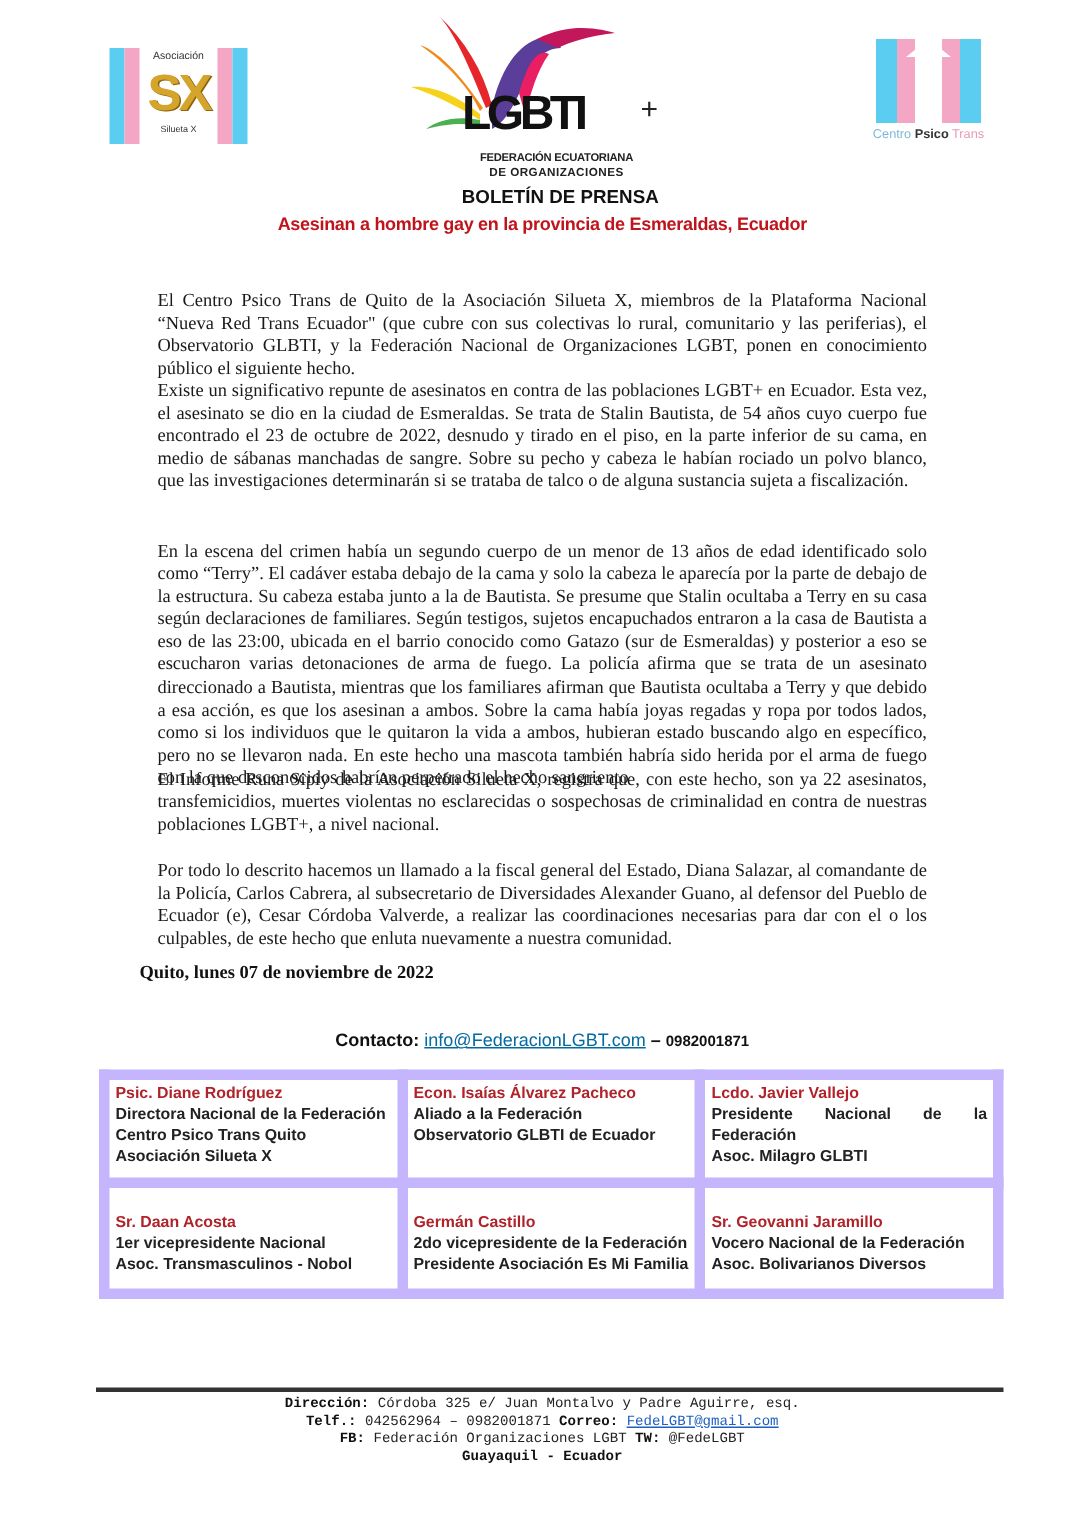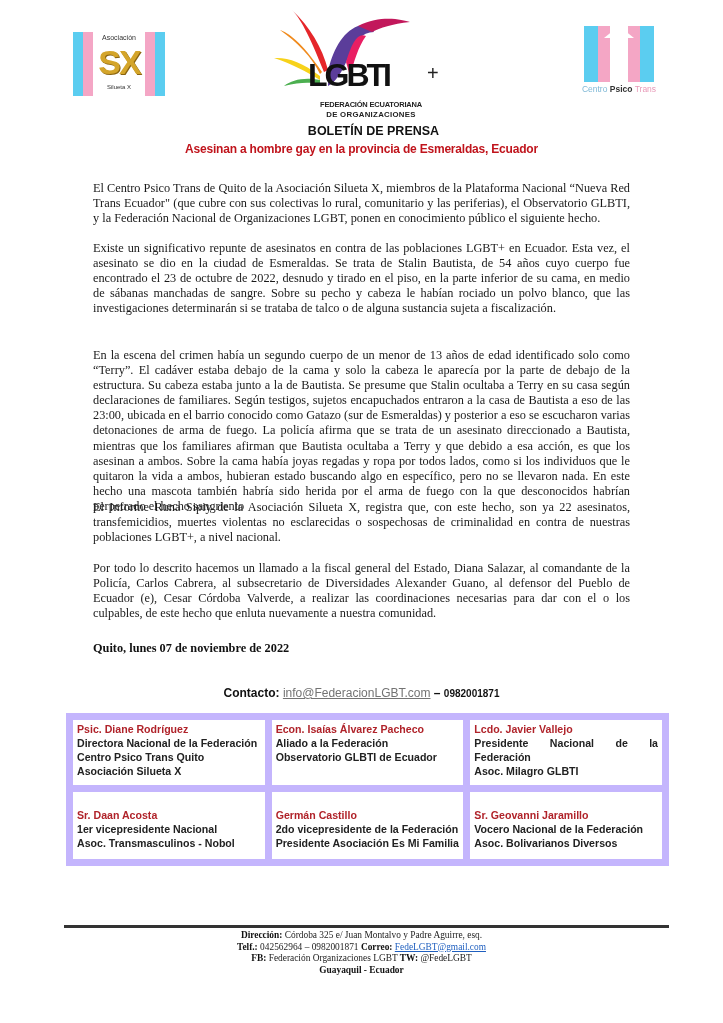--- a/index.html
+++ b/index.html
@@ -36,41 +36,41 @@
   .logo-cpt .roof { position: absolute; left: 26px; top: 4px; width: 0; height: 0; border-left: 15px solid transparent; border-right: 15px solid transparent; border-bottom: 12px solid #fff; }
   .logo-cpt .cap { position: absolute; left: 0; right: 0; top: 62px; text-align: center; font-family: "Liberation Sans", sans-serif; font-size: 8.5px; }
   .logo-cpt .c1 { color: #7fb8d6; } .logo-cpt .c2 { color: #333; font-weight: bold; } .logo-cpt .c3 { color: #e89ab8; }
 
   
   .kicker { left: 0; right: 0; top: 124px; text-align: center; font-family: "Liberation Sans", sans-serif; font-weight: bold; font-size: 12.5px; color: #111; padding-left: 24px; }
   .headline { left: 0; right: 0; top: 142px; text-align: center; font-family: "Liberation Sans", sans-serif; font-weight: bold; font-size: 12px; color: #c0141c; letter-spacing: -0.2px; }
 
   
   .body { left: 93px; width: 537px; font-size: 12.3px; line-height: 15.1px; text-align: justify; color: #1a1a1a; }
-  .body p { margin: 0; }
+  .body p { margin: 12px; }
   .p1 { top: 181px; } .p2 { top: 241px; } .p3 { top: 348px; }
   .p4 { top: 500px; } .p5 { top: 561px; }
   .dateline { left: 93px; top: 641px; font-weight: bold; font-size: 12.3px; }
 
   .contact { left: 0; right: 0; top: 686px; text-align: center; font-family: "Liberation Sans", sans-serif; font-weight: bold; font-size: 12px; }
-  .contact .email { color: #737373; text-decoration: underline; font-weight: normal; }
+  .contact .email { color: #0369a1; text-decoration: underline; font-weight: normal; }
   .contact .phone { font-size: 10px; }
 
   
   .sig-table { left: 66px; top: 713px; width: 603px; border-collapse: collapse; font-family: "Liberation Sans", sans-serif; font-size: 10.6px; font-weight: bold; line-height: 14px; }
   .sig-table td { border: 7px solid #c4b5fd; vertical-align: top; padding: 2px 4px 3px 4px; width: 33.33%; }
   .sig-table tr.r1 td { height: 60px; }
   .sig-table tr.r2 td { height: 48px; padding-top: 16px; }
   .sig-table .name { color: #b0232a; display: block; }
   .sig-table .line { display: block; color: #222; }
   .sig-table .justify { text-align: justify; text-align-last: justify; }
 
   
   .footer-rule { left: 64px; width: 605px; top: 925px; height: 3px; background: #333; }
-  .footer { left: 0; right: 0; top: 930px; text-align: center; font-family: Liberation Serif, serif; font-size: 9.4px; line-height: 11.6px; color: #222; }
+  .footer { left: 0; right: 0; top: 930px; text-align: center; font-family: Liberation Mono, monospace; font-size: 9.4px; line-height: 11.6px; color: #222; }
   .footer b { color: #111; }
   .footer .mail { color: #1f5fbf; text-decoration: underline; }
 </style>
 </head>
 <body>
 
 <div class="abs logo-sx">
   <div class="bar b1"></div>
   <div class="bar b2"></div>
   <div class="bar b3"></div>

